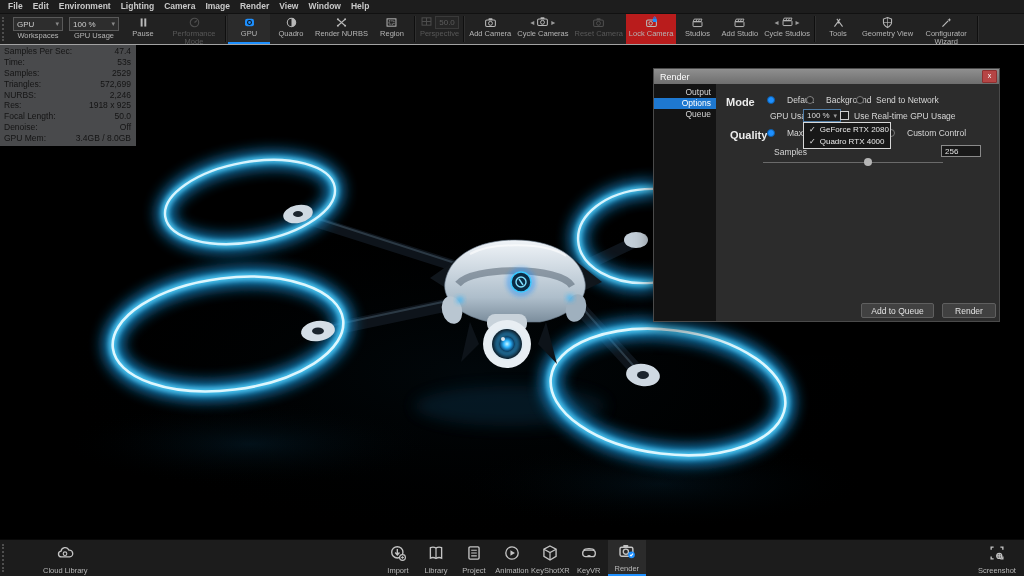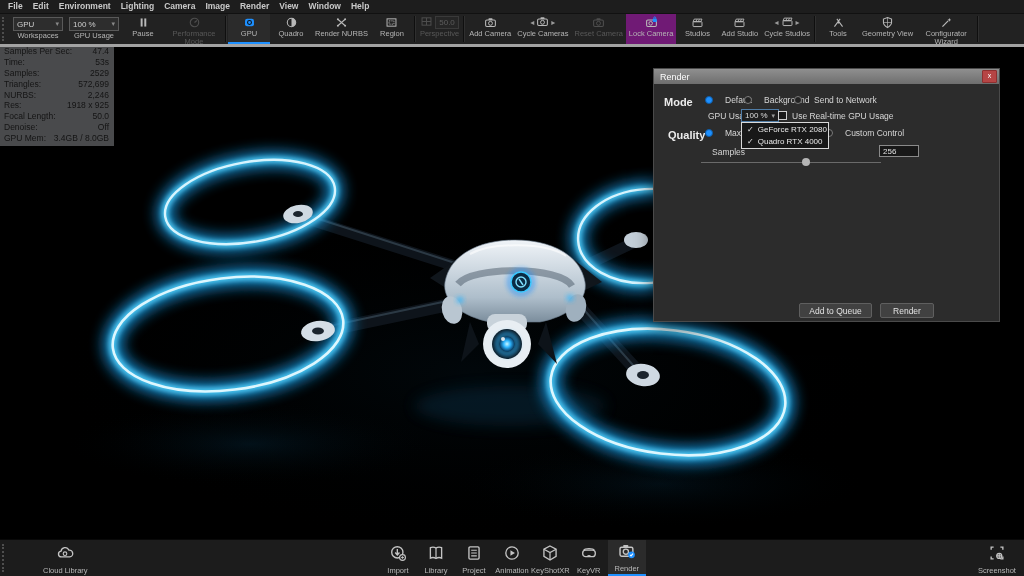--- a/index.html
+++ b/index.html
@@ -4,44 +4,44 @@
 <style>
   html,body{margin:0;padding:0;background:#000;}
   #app{position:relative;width:1024px;height:576px;background:#000;overflow:hidden;
        font-family:"Liberation Sans",sans-serif;-webkit-font-smoothing:antialiased;}
   
   .menubar{position:absolute;top:0;left:0;right:0;height:13px;background:#1d1d1d;
            display:flex;align-items:center;padding-left:3px;z-index:30;border-bottom:1px solid #111;}
   .menu-item{font-size:8.5px;font-weight:bold;color:#c9c9c9;padding:4px 5px;line-height:13px;}
   
   .toolbar{position:absolute;top:14px;left:0;right:0;height:30px;background:#222;z-index:30;
-           display:flex;align-items:stretch;border-bottom:3px solid #a3a3a3;}
+           display:flex;align-items:stretch;border-bottom:1px solid #a3a3a3;}
   .tb-handle{width:5px;border-left:2px dotted #4e4e4e;margin:3px 1px 3px 2px;}
   .tb-sep{width:1px;background:#0f0f0f;border-right:1px solid #2f2f2f;margin:2px 1px;}
   .tbtn{display:flex;flex-direction:column;align-items:center;justify-content:flex-start;
         padding:2px 3px 0;min-width:36px;max-width:54px;}
   .ticon{height:13px;display:flex;align-items:center;justify-content:center;gap:2px;}
   .i14{width:13px;height:13px;color:#b9b9b9;}
   .tlabel{font-size:7.5px;line-height:1.12;color:#b5b5b5;text-align:center;margin-top:1px;}
   .tbtn.disabled .tlabel{color:#585858}
   .tbtn.disabled .i14{color:#4e4e4e}
   .tbtn.gpu-on{background:#2b2b2b;border-bottom:2px solid #1e90ff;}
   .tbtn.gpu-on .i14{color:#1e90ff}
-  .tbtn.lock-on{background:#701a75;}
+  .tbtn.lock-on{background:#b91c1c;}
   .tdd{width:42px;height:12px;background:#2d2d2d;border:1px solid #595959;margin-top:1px;
        display:flex;align-items:center;justify-content:space-between;padding:0 3px;}
   .tdd span{font-size:8px;color:#cfcfcf;}
   .tdd .dd-ar{color:#8a8a8a;font-size:7px;}
   .cyc-ar{font-size:8px;color:#9a9a9a;}
   .persp-val{font-size:8px;color:#5d5d5d;border:1px solid #3a3a3a;background:#262626;padding:0 3px;line-height:11px;}
   
   .viewport{position:absolute;top:44px;left:0;width:1024px;height:496px;background:#000;z-index:1;}
   .viewport svg{display:block}
   
-  .stats{position:absolute;top:45px;left:0;width:114px;z-index:10;background:rgba(122,124,126,0.60);
+  .stats{position:absolute;top:45px;left:0;width:136px;z-index:10;background:rgba(122,124,126,0.60);
          padding:1px 5px 3px 4px;box-sizing:border-box;}
   .stat-row{display:flex;justify-content:space-between;height:10.8px;align-items:center;}
   .stat-row span{font-size:8.5px;color:#141414;}
   
   .dialog{position:absolute;left:653px;top:68px;width:347px;height:254px;z-index:20;
           background:#2c2c2c;border:1px solid #4a4a4a;box-shadow:0 6px 18px rgba(0,0,0,.65);box-sizing:border-box;}
   .dlg-title{height:15px;background:linear-gradient(#8f8f8f,#6e6e6e);display:flex;align-items:center;
              justify-content:space-between;padding:0 2px 0 6px;}
   .dlg-title-text{font-size:9px;color:#fdfdfd;}
   .dlg-close{width:13px;height:11px;background:#b64545;border:1px solid #8e2f2f;color:#fff;font-size:7px;
@@ -519,20 +519,25 @@
         <span>3.4GB / 8.0GB</span>
       </div>
   </div>
 
   <div class="dialog">
     <div class="dlg-title">
       <span class="dlg-title-text">Render</span>
       <span class="dlg-close">x</span>
     </div>
     <div class="dlg-body">
+      <div class="dlg-side">
+        <div class="side-item">Output</div>
+        <div class="side-item active">Options</div>
+        <div class="side-item">Queue</div>
+      </div>
       <div class="dlg-content">
 
         <span class="fld-label" style="left:10px;top:12px">Mode</span>
         <span class="radio-pair" style="left:51px;top:11px">
           <span class="radio sel"></span>
           <span class="radio-lbl">Default</span>
         </span>
         <span class="radio-pair" style="left:90px;top:11px">
           <span class="radio"></span>
           <span class="radio-lbl">Background</span>

